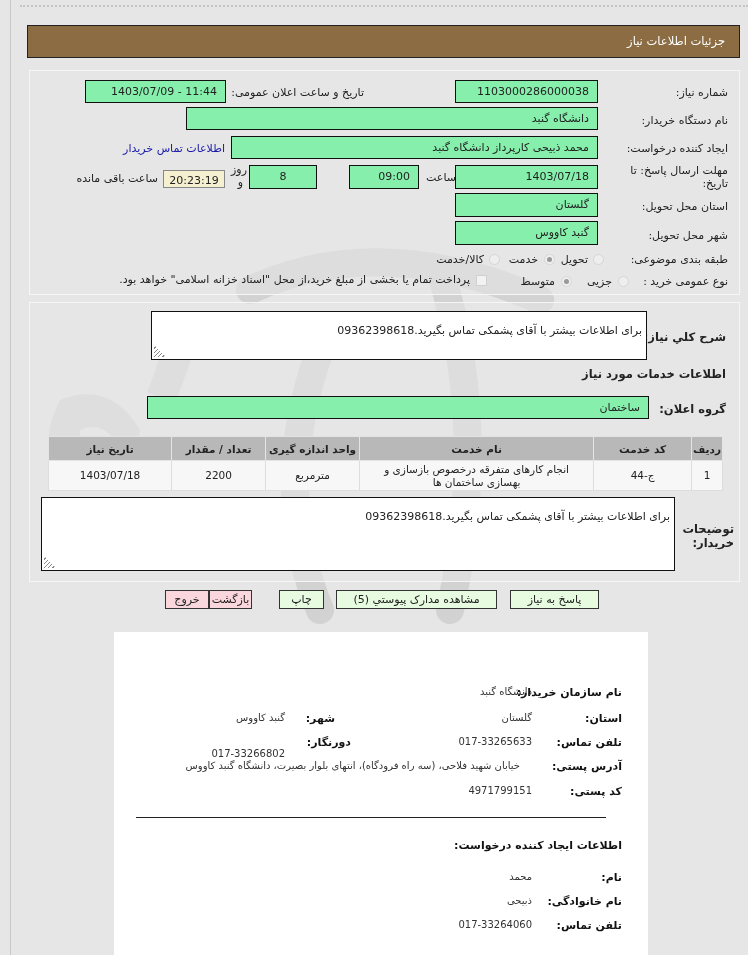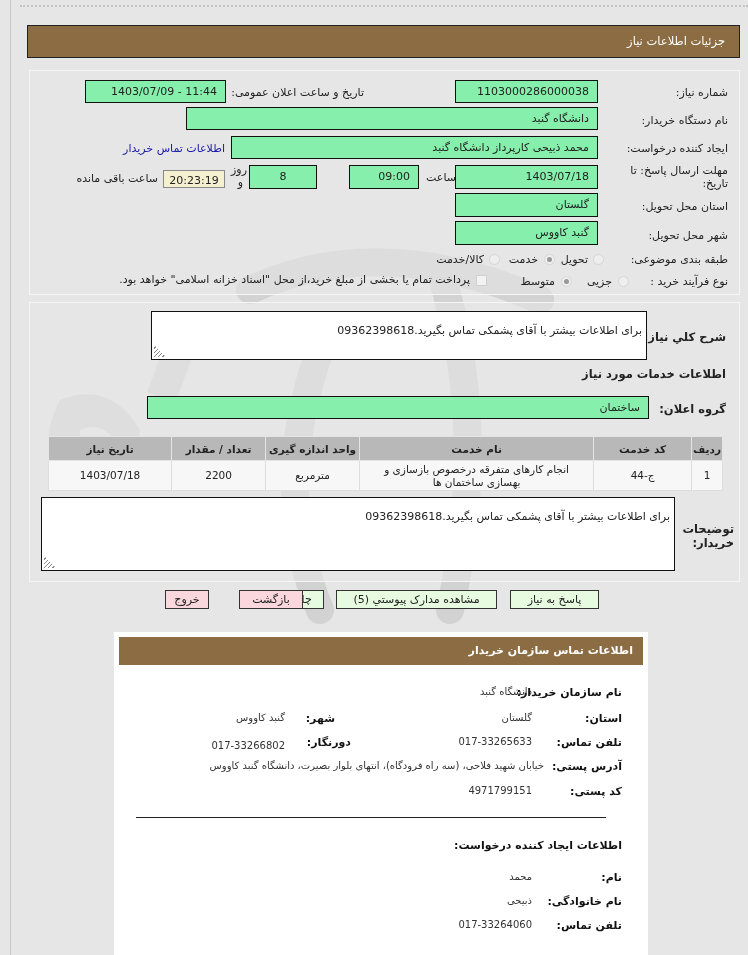--- a/index.html
+++ b/index.html
@@ -119,21 +119,21 @@
 <div class="box" style="left:455px;top:221px;width:143px;height:24px;">گنبد کاووس</div>
 
 <span class="lbl" style="right:20px;top:253px;">طبقه بندی موضوعی:</span>
 <span class="radio" style="left:593px;top:254px;"></span>
 <span class="lbl" style="right:160px;top:253px;">تحویل</span>
 <span class="radio on" style="left:544px;top:254px;"></span>
 <span class="lbl" style="right:210px;top:253px;">خدمت</span>
 <span class="radio" style="left:489px;top:254px;"></span>
 <span class="lbl" style="right:264px;top:253px;">کالا/خدمت</span>
 
-<span class="lbl" style="right:20px;top:275px;">نوع فرآیند خرید :</span>
+<span class="lbl" style="right:20px;top:275px;">نوع عمومی خرید :</span>
 <span class="radio" style="left:618px;top:276px;"></span>
 <span class="lbl" style="right:136px;top:275px;">جزیی</span>
 <span class="radio on" style="left:561px;top:276px;"></span>
 <span class="lbl" style="right:193px;top:275px;">متوسط</span>
 <span class="check" style="left:476px;top:275px;"></span>
 <span class="lbl" style="right:278px;top:273px;">پرداخت تمام یا بخشی از مبلغ خرید،از محل "اسناد خزانه اسلامی" خواهد بود.</span>
 
 <div class="panel panel2"></div>
 
 <span class="lbl bold" style="right:22px;top:330px;">شرح کلي نیاز:</span>
@@ -176,43 +176,40 @@
 <span class="lbl bold" style="right:14px;top:522px;">توضیحات</span>
 <span class="lbl bold" style="right:14px;top:536px;">خریدار:</span>
 <div class="textarea" style="left:41px;top:497px;width:634px;height:74px;">
   <span>برای اطلاعات بیشتر با آقای پشمکی تماس بگیرید.09362398618</span>
   <span class="grip"></span>
 </div>
 
 <div class="btn green" style="left:510px;width:89px;">پاسخ به نیاز</div>
 <div class="btn green" style="left:336px;width:161px;">مشاهده مدارک پیوستي (5)</div>
 <div class="btn green" style="left:279px;width:45px;">چاپ</div>
-<div class="btn pink" style="left:239px;width:64px;">بازگشت</div>
+<div class="btn pink" style="left:209px;width:43px;">بازگشت</div>
 <div class="btn pink" style="left:165px;width:44px;">خروج</div>
 
 <div class="card">
-  <div class="card-head">
-    <span>اطلاعات تماس سازمان خریدار</span>
-  </div>
 
   <span class="k" style="right:26px;top:54px;">نام سازمان خریدار:</span>
   <span class="v" style="right:116px;top:54px;">دانشگاه گنبد</span>
 
   <span class="k" style="right:26px;top:80px;">استان:</span>
   <span class="v" style="right:116px;top:80px;">گلستان</span>
   <span class="k" style="right:313px;top:80px;">شهر:</span>
   <span class="v" style="right:363px;top:80px;">گنبد کاووس</span>
 
   <span class="k" style="right:26px;top:104px;">تلفن تماس:</span>
   <span class="v ltr" style="right:116px;top:104px;">017-33265633</span>
   <span class="k" style="right:297px;top:104px;">دورنگار:</span>
-  <span class="v ltr" style="right:363px;top:108px;margin-left:19px;">017-33266802</span>
+  <span class="v ltr" style="right:363px;top:116px;margin-left:19px;">017-33266802</span>
 
   <span class="k" style="right:26px;top:128px;">آدرس پستی:</span>
-  <span class="v" style="right:104px;top:128px;">خیابان شهید فلاحی، (سه راه فرودگاه)، انتهای بلوار بصیرت، دانشگاه گنبد کاووس</span>
+  <span class="v" style="right:128px;top:128px;">خیابان شهید فلاحی، (سه راه فرودگاه)، انتهای بلوار بصیرت، دانشگاه گنبد کاووس</span>
 
   <span class="k" style="right:26px;top:153px;">کد پستی:</span>
   <span class="v ltr" style="right:116px;top:153px;">4971799151</span>
 
   <div class="hr"></div>
 
   <span class="k" style="right:26px;top:207px;">اطلاعات ایجاد کننده درخواست:</span>
 
   <span class="k" style="right:26px;top:239px;">نام:</span>
   <span class="v" style="right:116px;top:239px;">محمد</span>

